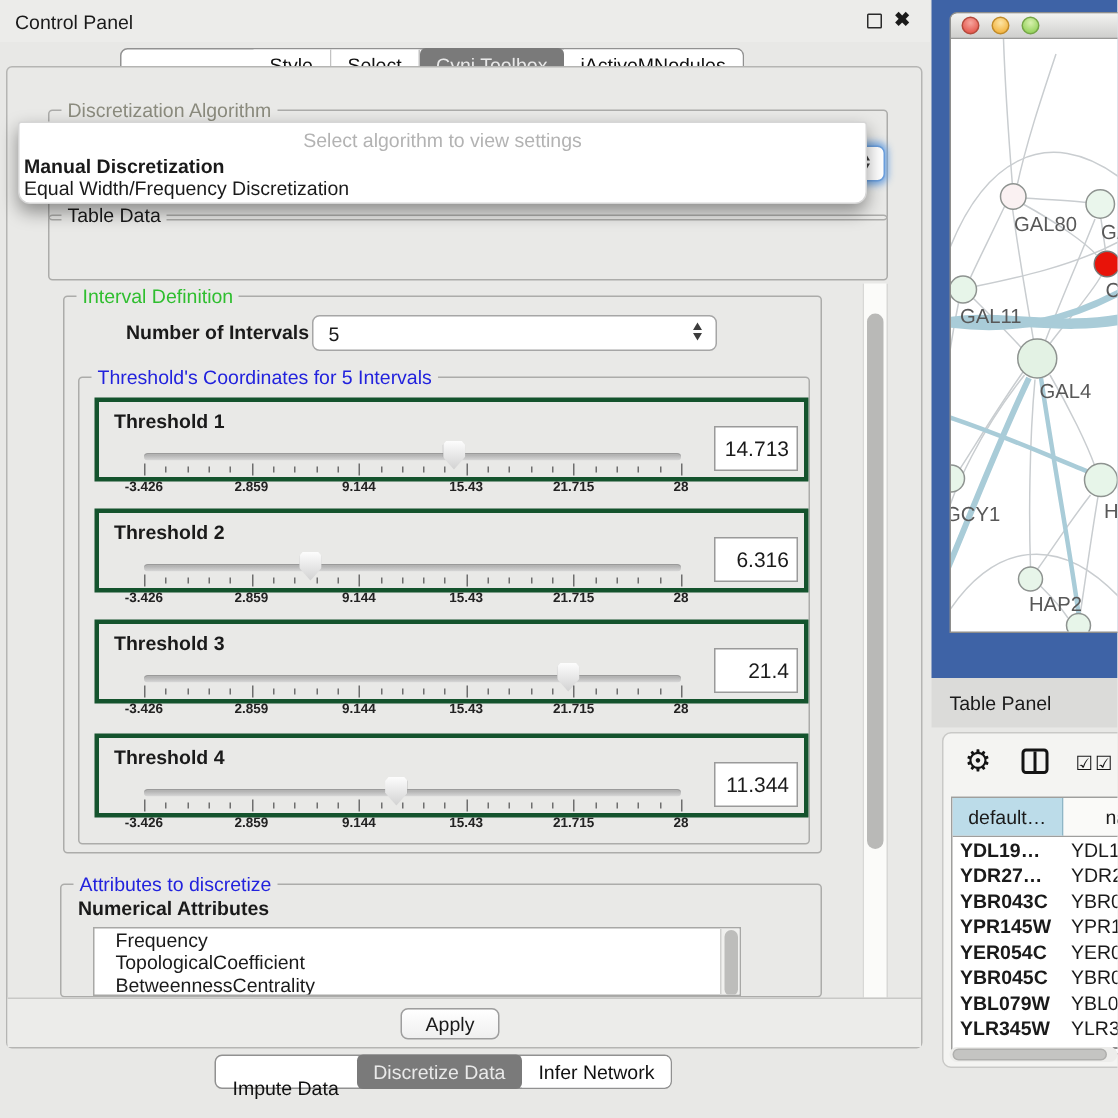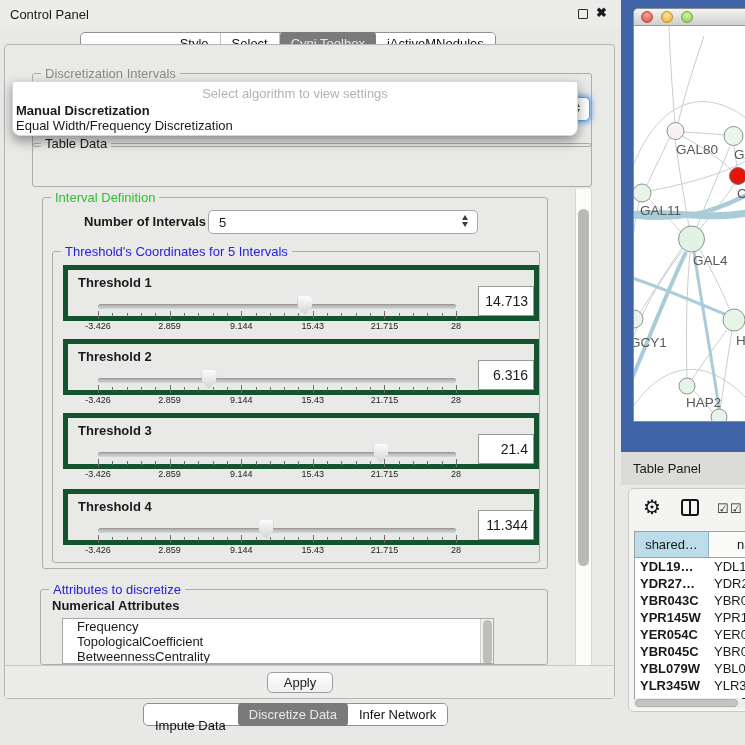--- a/index.html
+++ b/index.html
@@ -43,35 +43,35 @@
 
   #algo-popup { left:12px; top:80px; width:566px; height:55px; background:#fff;
                 border:1px solid #d6d6d6; border-radius:2px 2px 8px 8px;
                 box-shadow:0 5px 12px rgba(0,0,0,.4); z-index:10; }
   #popup-hint { position:absolute; left:0; right:0; top:4px; text-align:center; color:#b3b3b3; }
   .popup-opt { position:absolute; left:3px; white-space:nowrap; }
   #popup-opt0 { top:21px; font-weight:bold; }
   #popup-opt1 { top:36px; }
 
   
-  .tbox { position:absolute; left:58px; width:476px; height:56px; border:5px solid #14532d; background:#e9e9e7; }
+  .tbox { position:absolute; left:58px; width:476px; height:56px; border:3px solid #14532d; background:#e9e9e7; }
   .tbox-label { position:absolute; left:10px; top:5px; font-weight:bold; }
   .hslider { position:absolute; left:30px; top:24px; width:358px; height:40px; }
   .track { position:absolute; left:0; top:10px; width:100%; height:5px; border-radius:3px;
            background:linear-gradient(#aeaeae,#d9d9d9); border-top:1px solid #9a9a9a; }
   .thumb { position:absolute; top:2px; width:15px; height:19px; transform:translateX(-50%);
            background:linear-gradient(#fdfdfd,#d2d2d2);
            clip-path:polygon(15% 0,85% 0,100% 14%,100% 55%,50% 100%,0 55%,0 14%);
            filter:drop-shadow(0 0 1px #777); }
   .ticks { position:absolute; left:0; top:17px; width:100%; height:9px; }
   .tick { position:absolute; width:1px; background:#6e6e6e; }
   .tick.minor { top:2px; height:4px; }
   .tick.major { top:0; height:8px; }
   .tick-labels { position:absolute; left:0; top:27px; width:100%; height:11px; }
-  .tick-lab { position:absolute; transform:translateX(-50%); font-size:9px; font-weight:normal; color:#222; white-space:nowrap; }
+  .tick-lab { position:absolute; transform:translateX(-50%); font-size:9px; font-weight:bold; color:#222; white-space:nowrap; }
   .tval { position:absolute; left:410px; top:16px; width:56px; height:30px; background:#fff;
           border:1px solid #9a9a9a; display:flex; align-items:center; justify-content:flex-end;
           padding-right:5px; font-size:14px; }
 
   #attr-list { left:62px; top:618px; width:432px; height:46px; background:#fff; border:1px solid #a8a8a6; overflow:hidden; }
   .attr-item { padding-left:14px; height:15px; line-height:15px; white-space:nowrap; }
   #attr-scroll { position:absolute; right:0; top:0; width:13px; height:100%; background:#f0f0ee; border-left:1px solid #d0d0ce; }
   #attr-thumb { position:absolute; left:1.5px; top:1px; width:9px; height:44px; background:#bdbdbb; border-radius:5px; }
 
   #outer-scroll { left:575px; top:188px; width:17px; height:477px; background:#fbfbf9;
@@ -148,21 +148,21 @@
       <span>Cyni Toolbox</span>
     </div>
   <div class="seg">
       <span>jActiveMNodules</span>
     </div>
 </div>
 
 <div class="abs" id="main-panel">
 
   <div class="group" style="left:27px; top:28px; width:560px; height:74px;">
-    <span class="group-label g-muted">Discretization Intervals</span>
+    <span class="group-label g-muted">Discretization Algorithm</span>
   </div>
   <div class="combo" id="algo-combo" style="left:40px; top:52px; width:545px;">
     <span>Manual Discretization</span>
     <span class="arrows">
         <span class="arrow-up"></span>
         <span class="arrow-down"></span>
       </span>
   </div>
 
   <div class="abs" id="algo-popup" style="left:7px; top:36px;">
@@ -467,21 +467,21 @@
   <div id="tp-toolbar">
     <span id="gear-icon">⚙</span>
     <span id="split-icon">
         <div></div>
       </span>
     <span class="chk" style="left:88px;">☑</span>
     <span class="chk" style="left:101px;">☑</span>
   </div>
   <div id="nettable">
     <div id="nt-headrow">
-      <div id="nt-h1">shared…</div>
+      <div id="nt-h1">default…</div>
       <div id="nt-h2">na</div>
     </div>
     <div id="nt-rows">
         <div class="nt-row">
           <div class="nt-c1">YDL19…</div>
           <div class="nt-c2">YDL19</div>
         </div>
         <div class="nt-row">
           <div class="nt-c1">YDR27…</div>
           <div class="nt-c2">YDR27</div>

